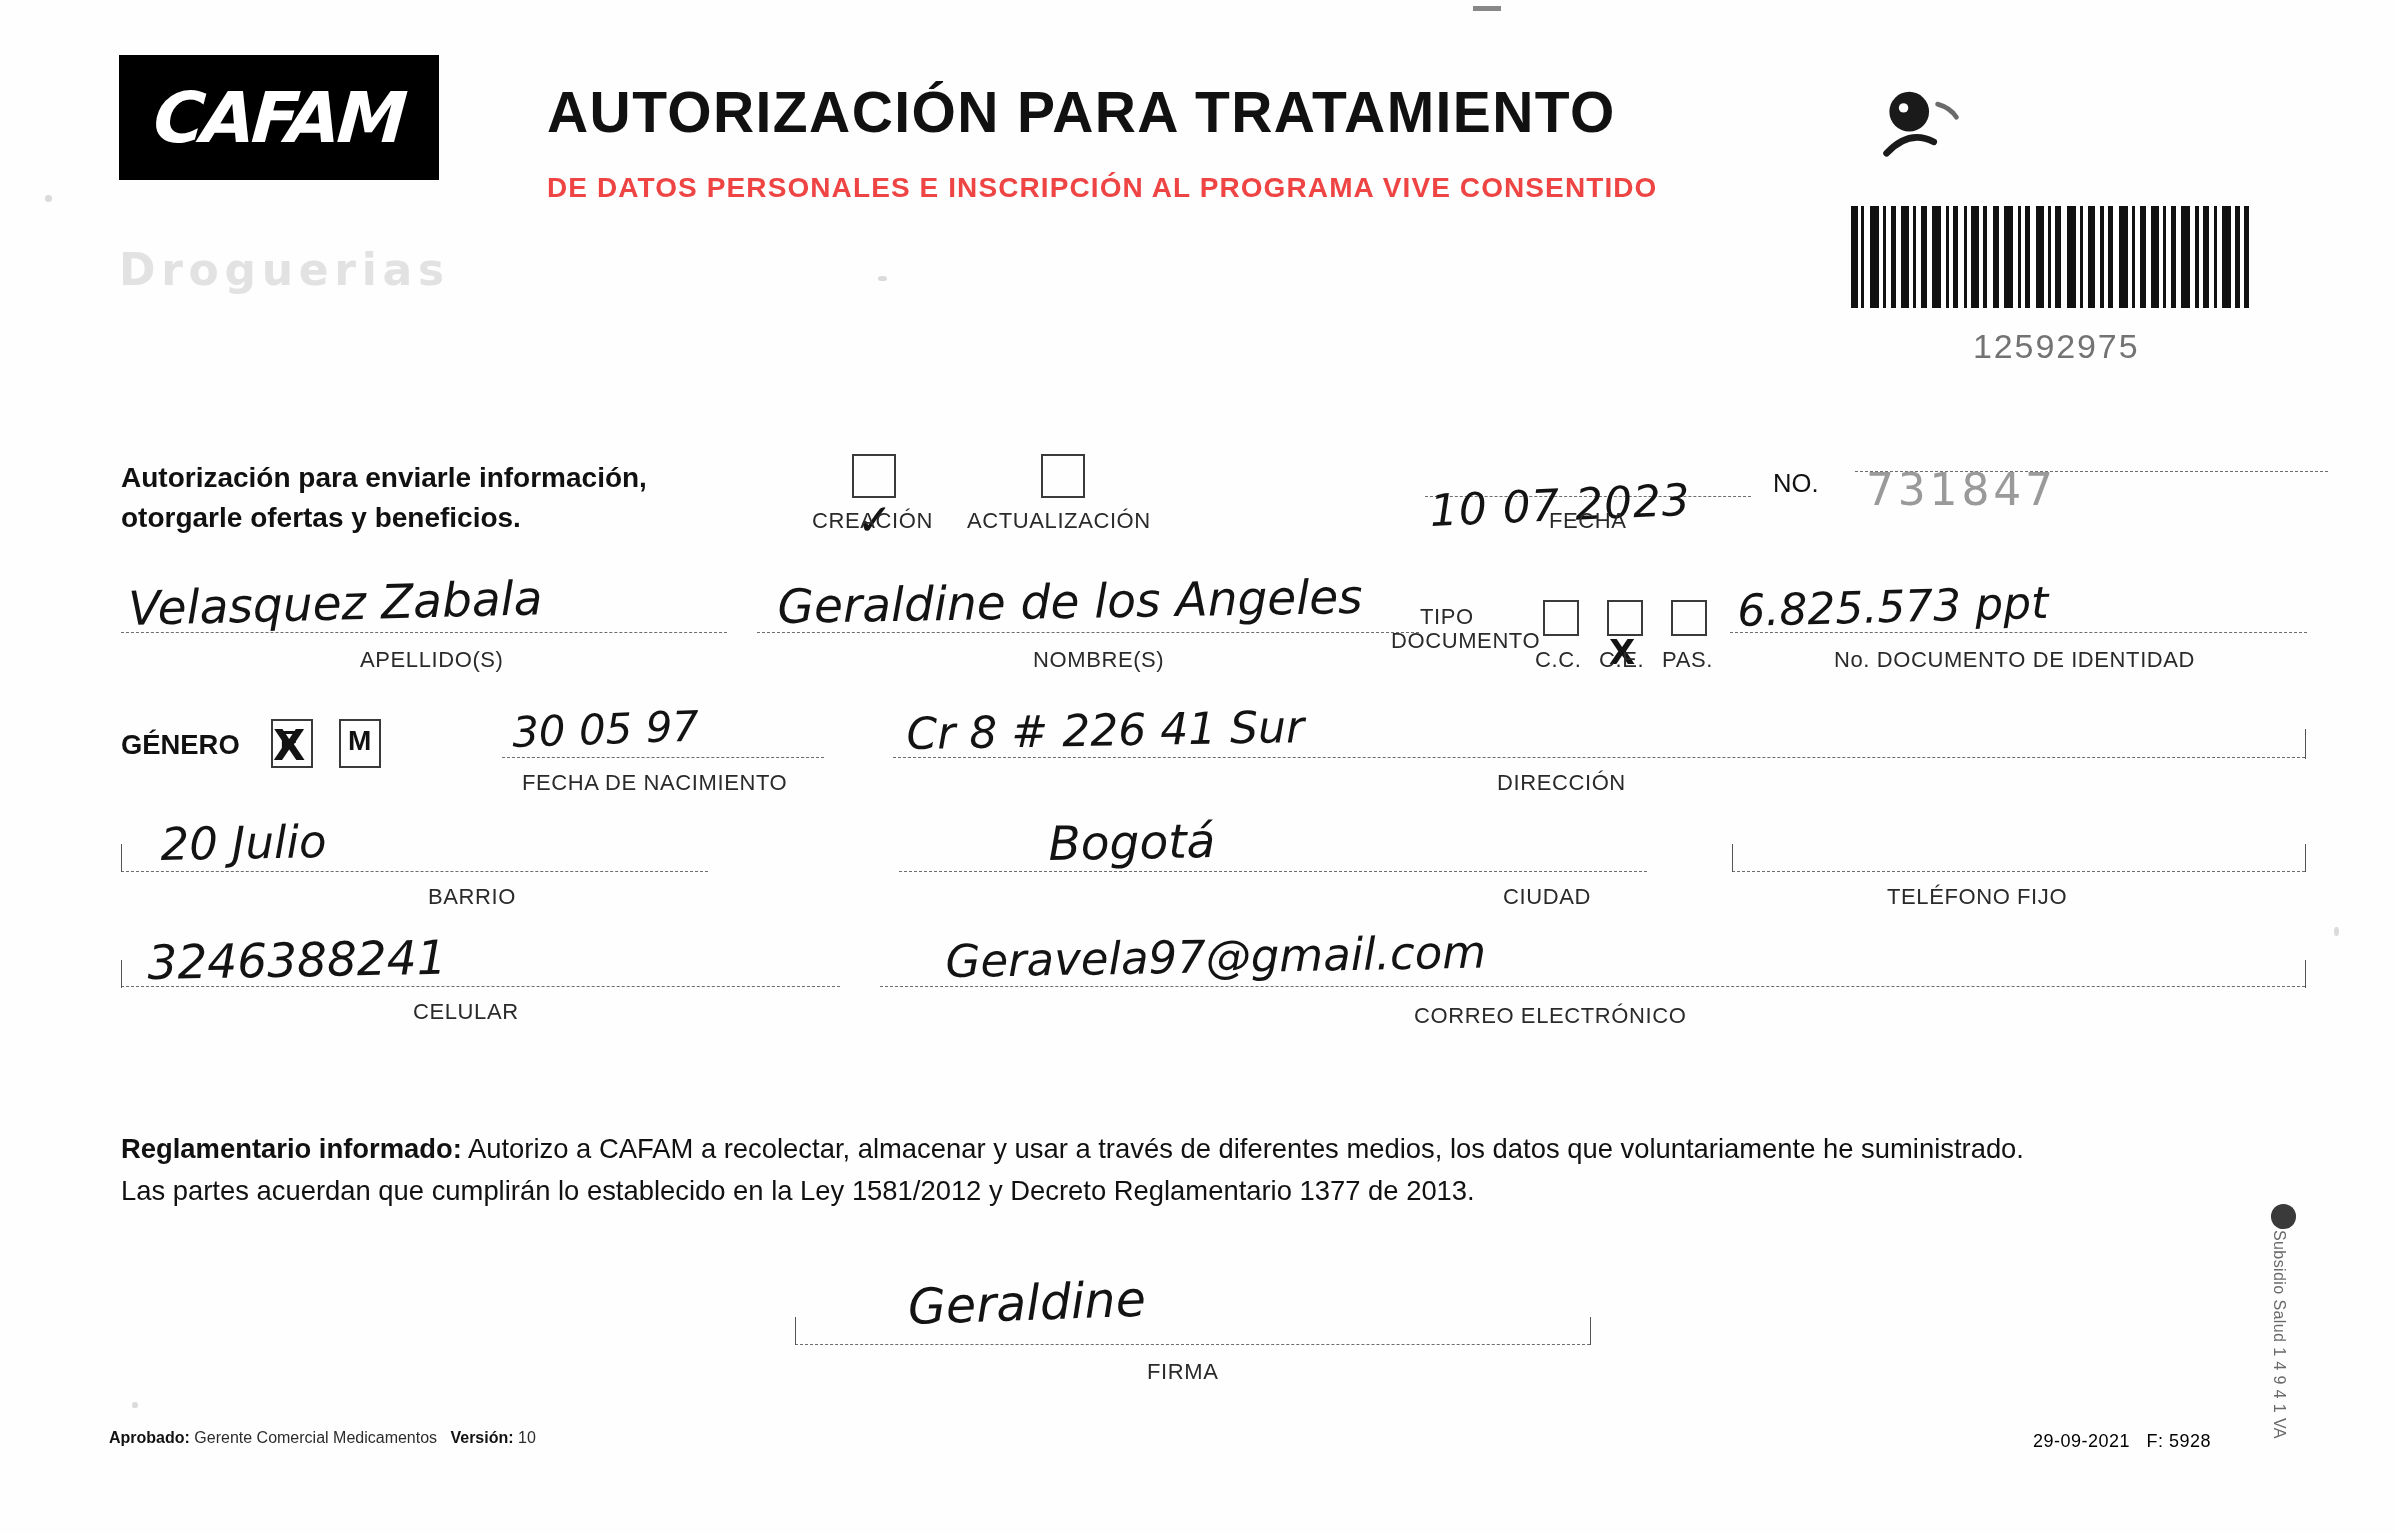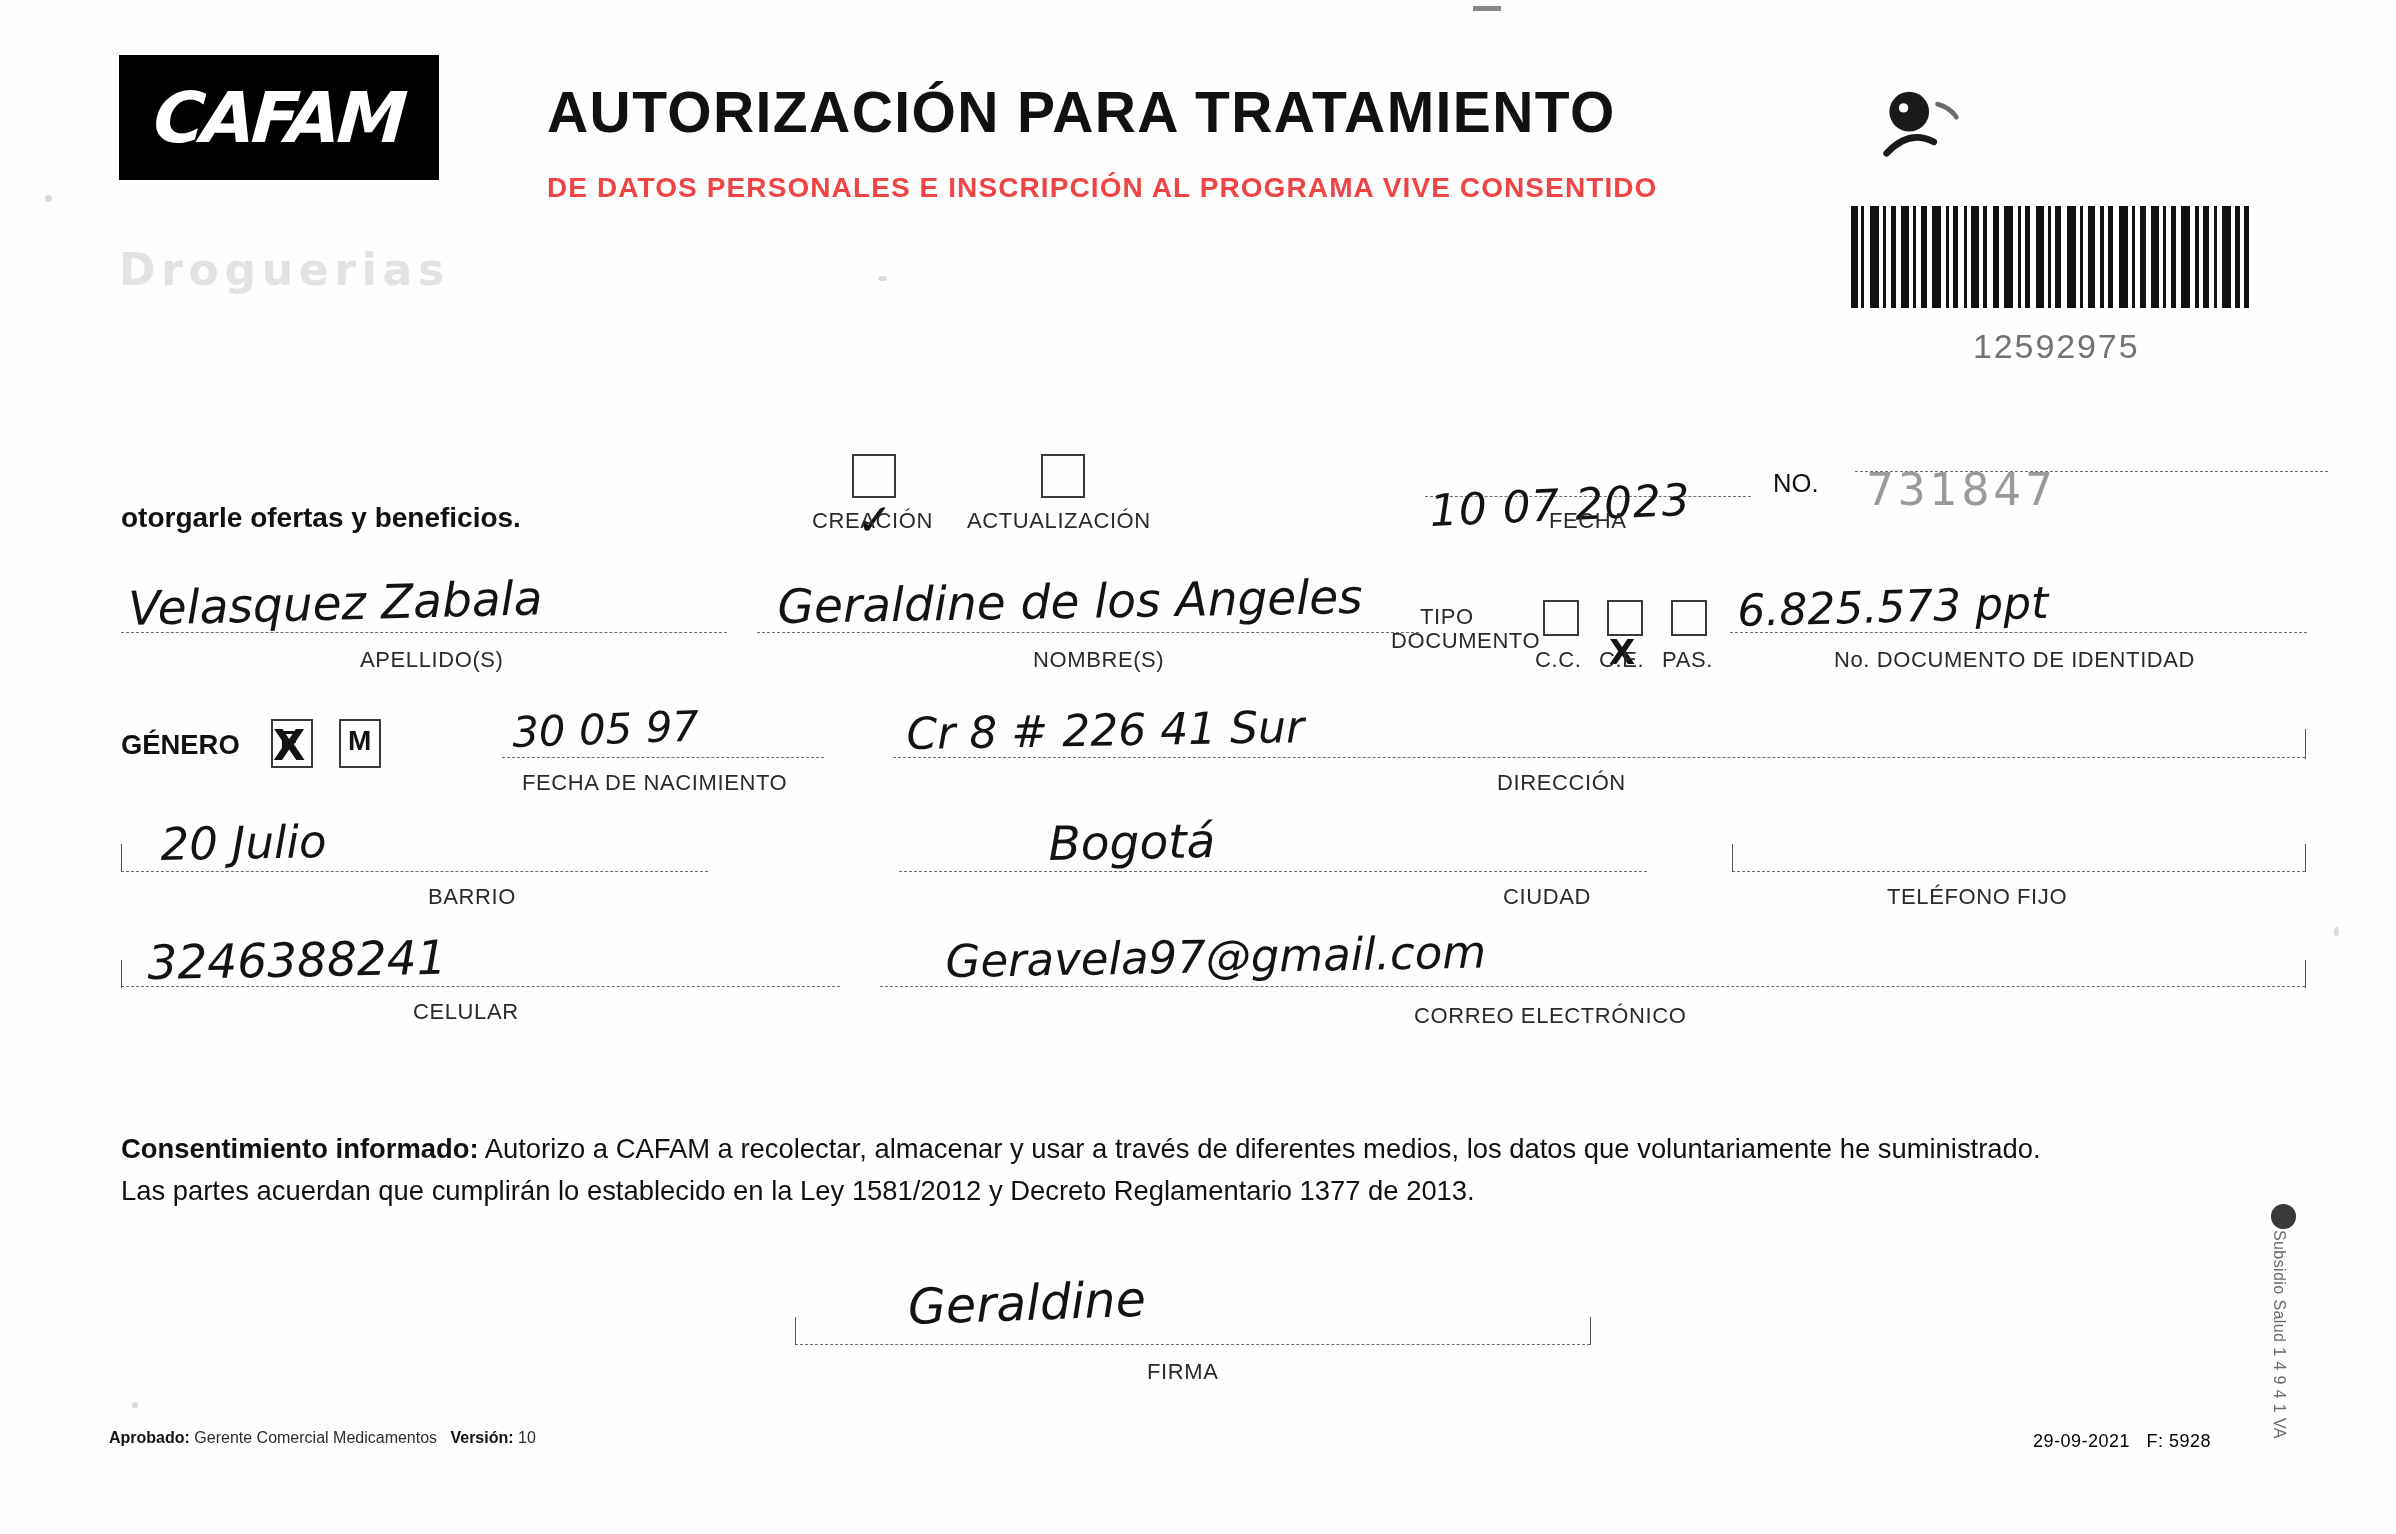--- a/index.html
+++ b/index.html
@@ -280,20 +280,21 @@
     <span style="left:330px;width:8.5px"></span>
       <span style="left:344px;width:3.8px"></span>
     <span style="left:352px;width:5.7px"></span>
       <span style="left:363px;width:2.8px"></span>
     <span style="left:371px;width:8.5px"></span>
       <span style="left:384px;width:4.7px"></span>
     <span style="left:393px;width:4.7px"></span>
   </div>
   <div class="barcode-num">12592975</div>
 
+  <div class="lbl-bold" style="left:121px; top:462px; font-size:28px;">Autorización para enviarle información,</div>
   <div class="lbl-bold" style="left:121px; top:502px; font-size:28px;">otorgarle ofertas y beneficios.</div>
 
   <div class="cbox" style="left:852px; top:454px; width:40px; height:40px;"></div>
   <div class="hw" style="left:856px; top:494px; font-size:44px;">✓</div>
   <div class="lbl" style="left:812px; top:508px;">CREACIÓN</div>
 
   <div class="cbox" style="left:1041px; top:454px; width:40px; height:40px;"></div>
   <div class="lbl" style="left:967px; top:508px;">ACTUALIZACIÓN</div>
 
   <div class="rule" style="left:1425px; top:496px; width:326px;"></div>
@@ -366,21 +367,21 @@
   <div class="tick" style="left:121px; top:960px; height:28px;"></div>
   <div class="hw hw-i" style="left:148px; top:935px; font-size:47px; transform:rotate(-1deg);">3246388241</div>
   <div class="lbl" style="left:413px; top:999px;">CELULAR</div>
 
   <div class="rule" style="left:880px; top:986px; width:1425px;"></div>
   <div class="tick" style="left:2305px; top:960px; height:28px;"></div>
   <div class="hw hw-i" style="left:946px; top:935px; font-size:45px; transform:rotate(-1deg);">Geravela97@gmail.com</div>
   <div class="lbl" style="left:1414px; top:1003px;">CORREO ELECTRÓNICO</div>
 
   <div class="consent">
-    <b>Consentimiento informado:</b><span> Autorizo a CAFAM a recolectar, almacenar y usar a través de diferentes medios, los datos que voluntariamente he suministrado.</span><br>
+    <b>Reglamentario informado:</b><span> Autorizo a CAFAM a recolectar, almacenar y usar a través de diferentes medios, los datos que voluntariamente he suministrado.</span><br>
     <span>Las partes acuerdan que cumplirán lo establecido en la Ley 1581/2012 y Decreto Reglamentario 1377 de 2013.</span>
   </div>
 
   <div class="rule" style="left:795px; top:1344px; width:795px;"></div>
   <div class="tick" style="left:795px; top:1317px; height:28px;"></div>
   <div class="tick" style="left:1590px; top:1317px; height:28px;"></div>
   <div class="hw hw-i" style="left:909px; top:1279px; font-size:49px; transform:rotate(-2deg);">Geraldine</div>
   <div class="lbl" style="left:1147px; top:1359px;">FIRMA</div>
 
   <div class="footer-left">

